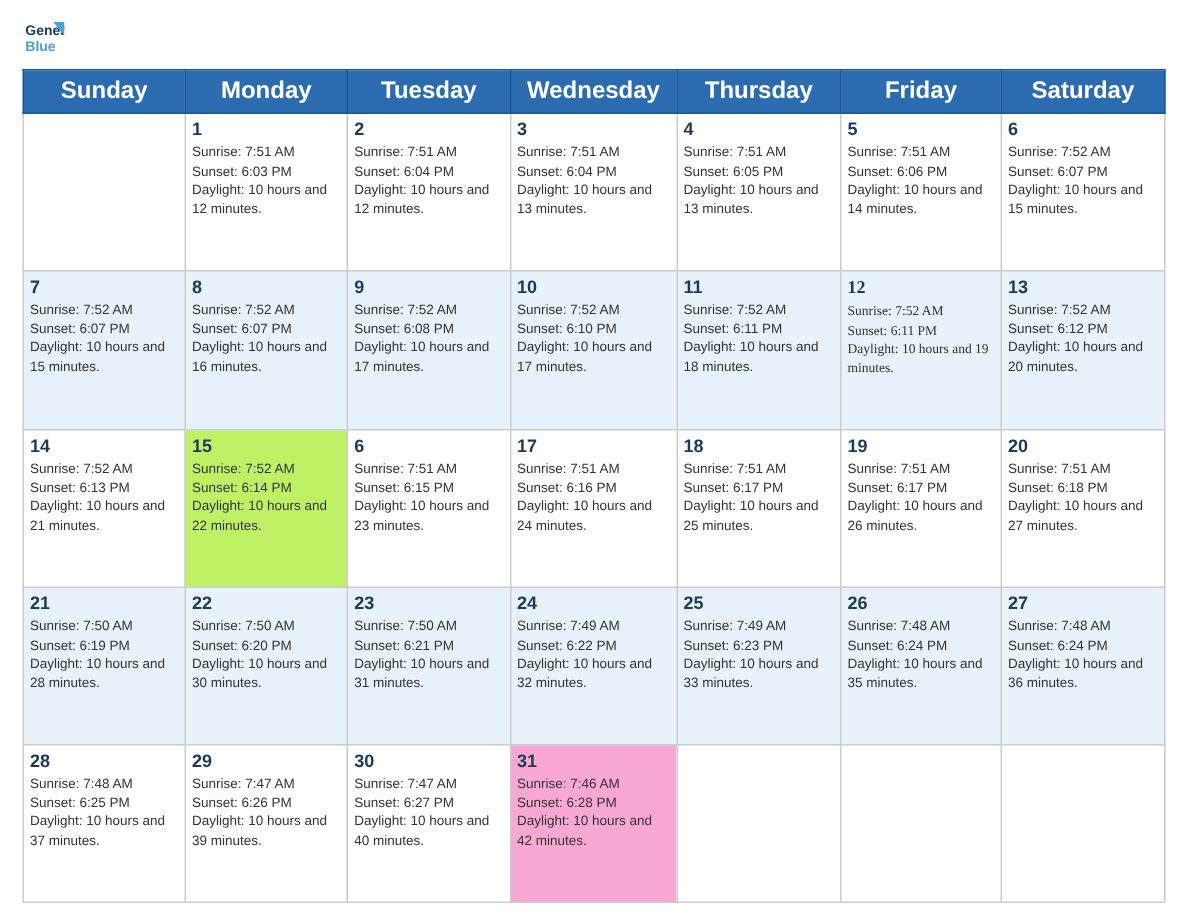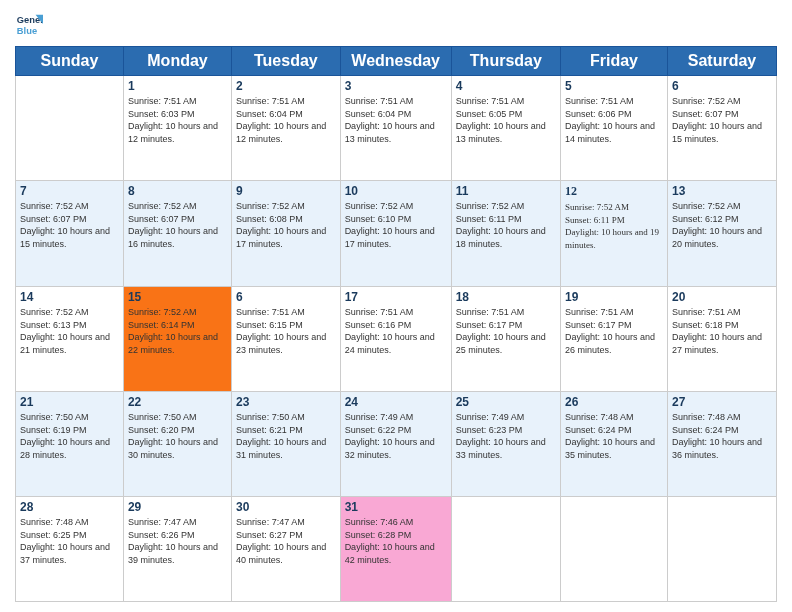--- a/index.html
+++ b/index.html
@@ -193,21 +193,21 @@
           <td class="calendar-cell" style="background: rgb(232, 242, 251);">
             <span class="cell-date">13</span>
             <div class="cell-text">Sunrise: 7:52 AM<br>Sunset: 6:12 PM<br>Daylight: 10 hours and 20 minutes.</div>
           </td>
         </tr>
         <tr>
           <td class="calendar-cell" style="background: rgb(255, 255, 255);">
             <span class="cell-date">14</span>
             <div class="cell-text">Sunrise: 7:52 AM<br>Sunset: 6:13 PM<br>Daylight: 10 hours and 21 minutes.</div>
           </td>
-          <td class="calendar-cell" style="background: #f97316;">
+          <td class="calendar-cell" style="background: #bef264;">
             <span class="cell-date">15</span>
             <div class="cell-text">Sunrise: 7:52 AM<br>Sunset: 6:14 PM<br>Daylight: 10 hours and 22 minutes.</div>
           </td>
           <td class="calendar-cell" style="background: rgb(255, 255, 255);">
             <span class="cell-date">6</span>
             <div class="cell-text">Sunrise: 7:51 AM<br>Sunset: 6:15 PM<br>Daylight: 10 hours and 23 minutes.</div>
           </td>
           <td class="calendar-cell" style="background: rgb(255, 255, 255);">
             <span class="cell-date">17</span>
             <div class="cell-text">Sunrise: 7:51 AM<br>Sunset: 6:16 PM<br>Daylight: 10 hours and 24 minutes.</div>

